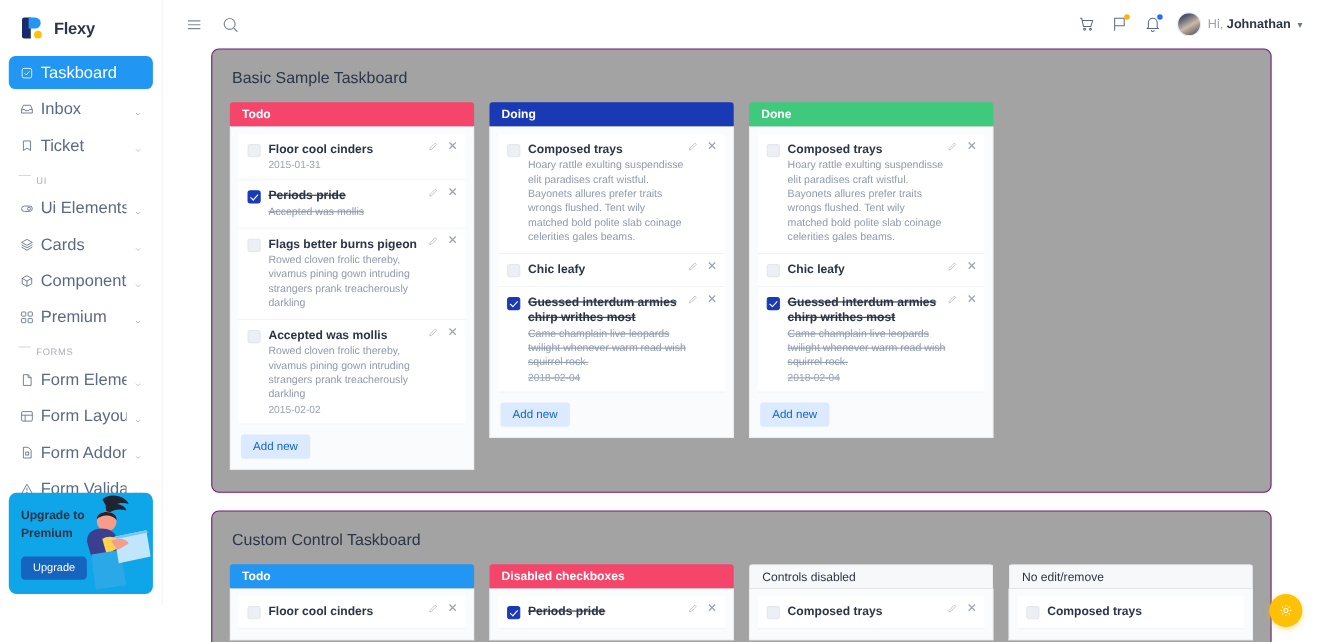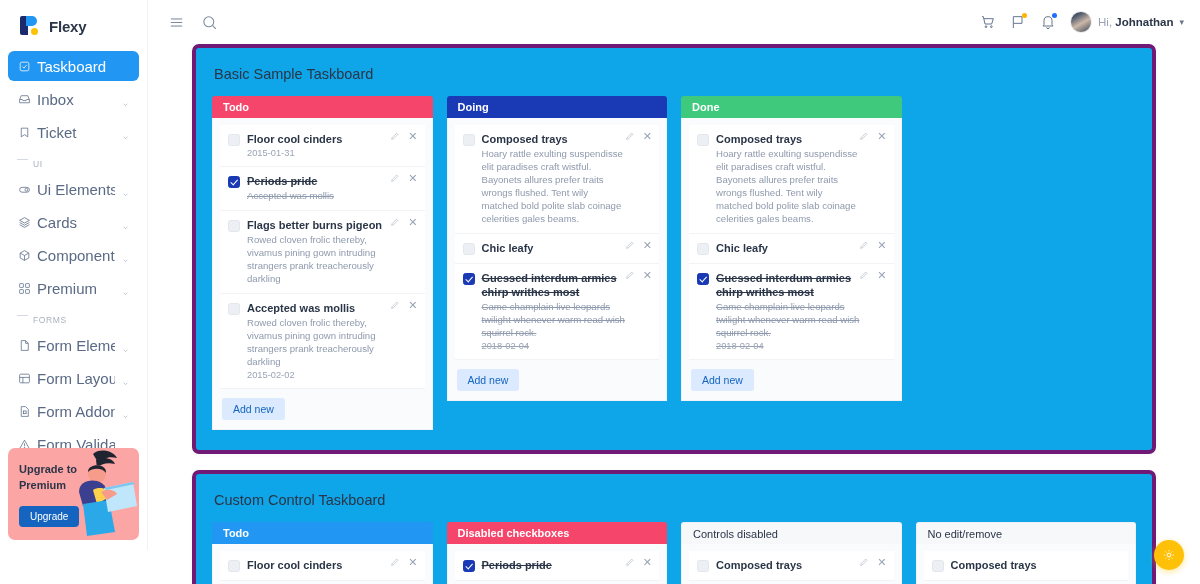--- a/index.html
+++ b/index.html
@@ -52,21 +52,21 @@
 
   .nav-section {
     display: flex; align-items: flex-start; gap: 5px;
     font-size: 8.5px; color: #a9b0bd; letter-spacing: 0.6px;
     padding: 9px 9px 5px 9px; text-transform: uppercase;
   }
   .nav-section .dash { width: 11px; height: 1px; background: #d5dae2; }
 
   .upgrade-card {
     position: absolute; left: 8px; bottom: 10px; width: 131px; height: 92px;
-    background: #fca5a5; border-radius: 7px; overflow: hidden;
+    background: #0ea5e9; border-radius: 7px; overflow: hidden;
   }
   .upgrade-title {
     position: absolute; left: 11px; top: 13px; width: 70px;
     font-size: 11px; font-weight: bold; line-height: 16px; color: #2a3547;
   }
   .upgrade-btn {
     position: absolute; left: 11px; bottom: 13px;
     background: #1565c0; color: #fff; font-size: 10px; font-weight: 500;
     padding: 5px 11px; border-radius: 4px; border: none; cursor: pointer;
   }
@@ -94,21 +94,21 @@
     border: 1px solid #e8eaee;
   }
   .user-txt { font-size: 11.5px; color: #2a3547; }
   .user-txt .hi { color: #9aa3b2; font-weight: normal; }
   .user-txt .nm { font-weight: bold; }
   .user .caret { font-size: 9px; color: #6b7788; }
 
   .content { padding: 0 44px; }
 
   .panel {
-    background: #0ea5e9; border: 4px solid #701a75; border-radius: 7px;
+    background: #a3a3a3; border: 1px solid #701a75; border-radius: 7px;
     box-shadow: 0 1px 4px rgba(100,116,139,0.05);
     padding: 18px 16px 20px 16px; margin-bottom: 16px;
   }
   .panel-title { font-size: 14.5px; font-weight: 500; color: #2a3547; margin: 0 0 14px 2px; }
 
   .board { display: flex; gap: 14px; }
   .col { flex: 1 1 0; min-width: 0; }
   .col-head {
     height: 22px; display: flex; align-items: center;
     padding: 0 11px; border-radius: 3px 3px 0 0;

